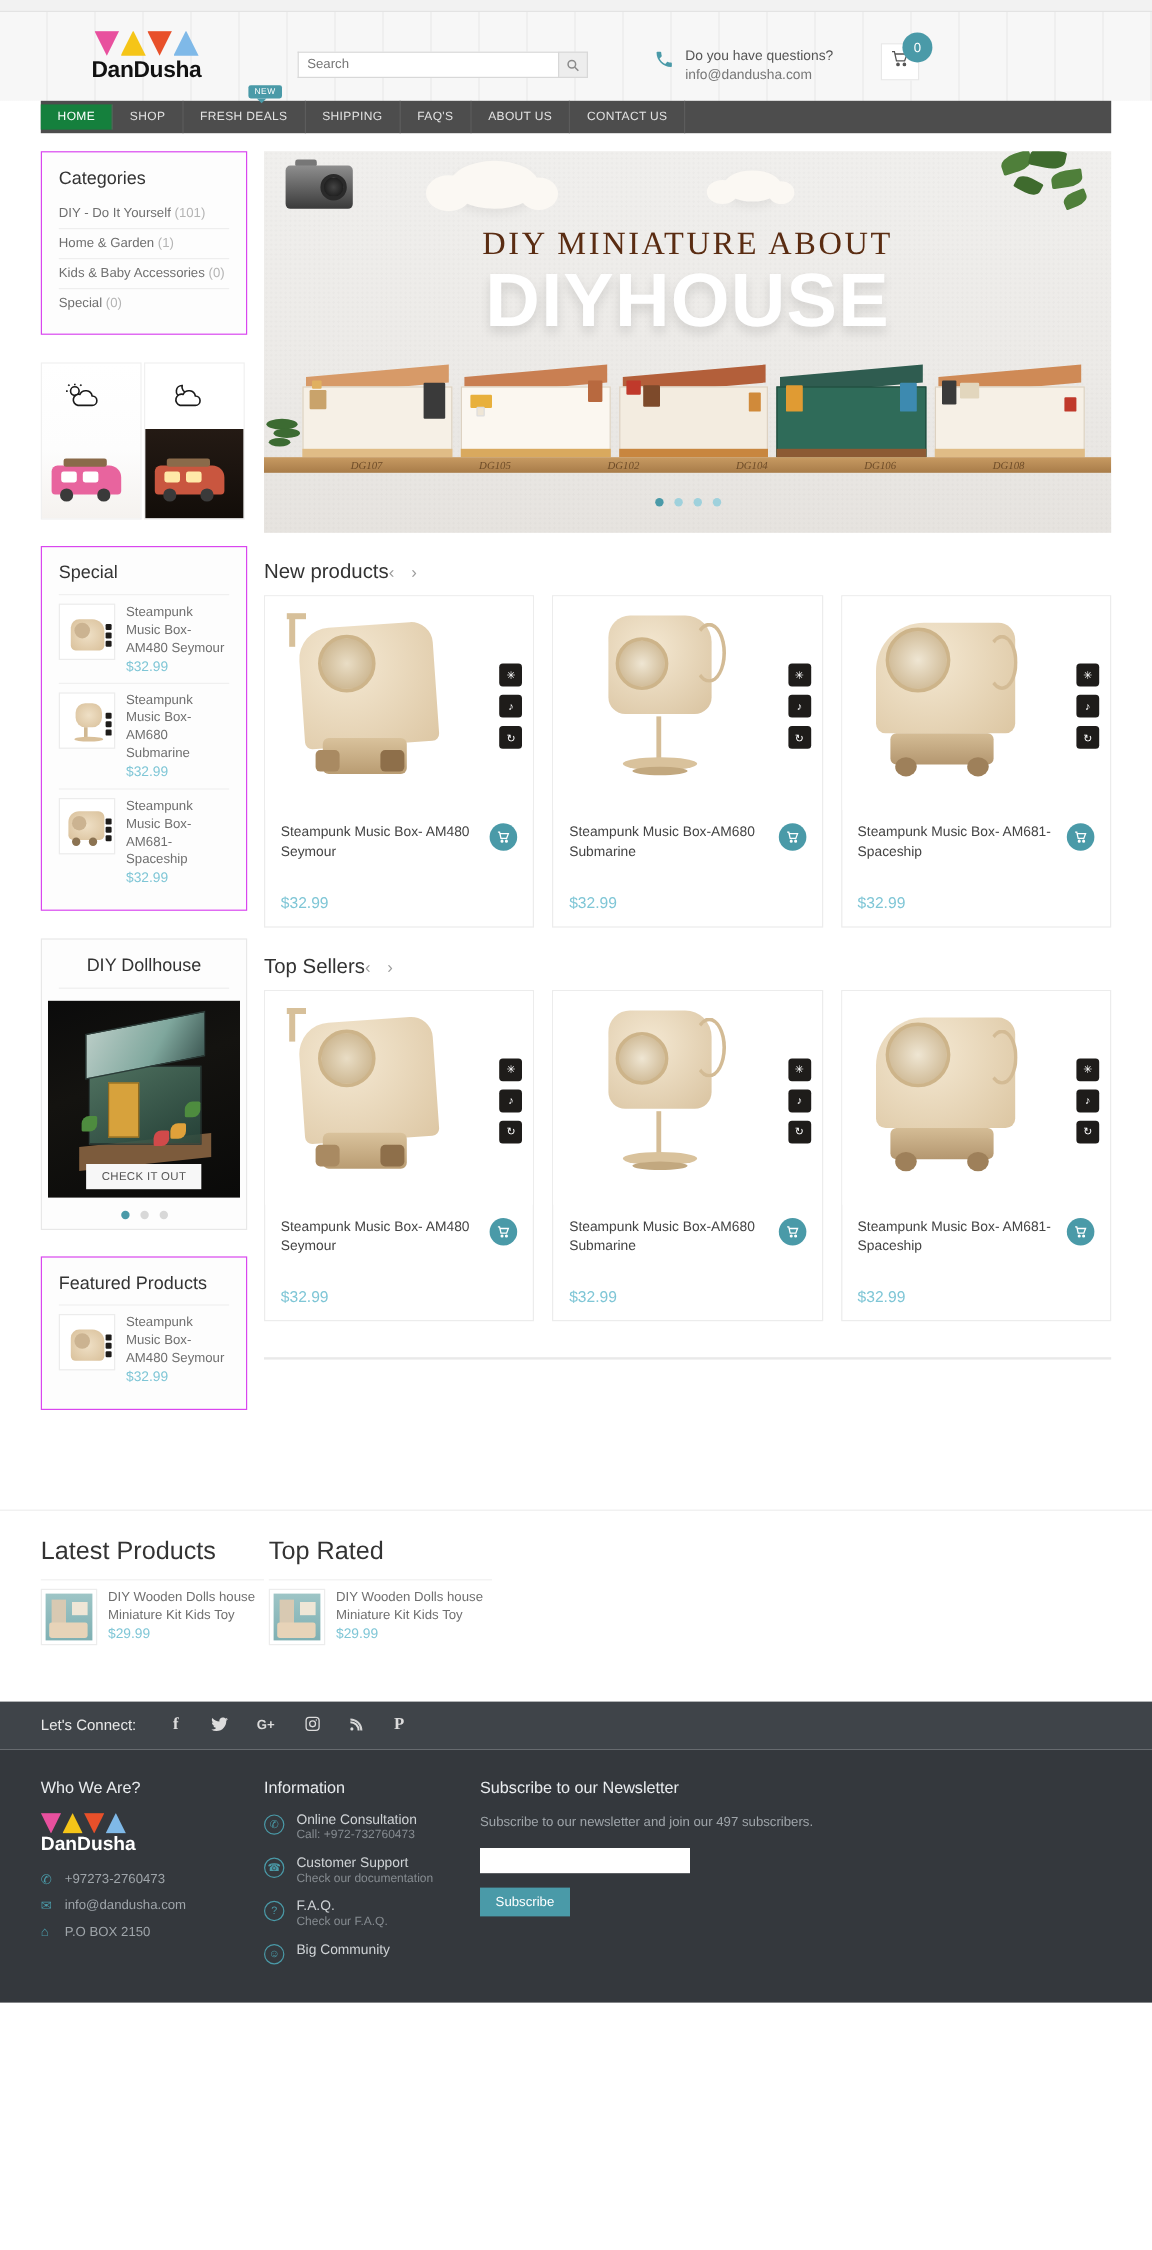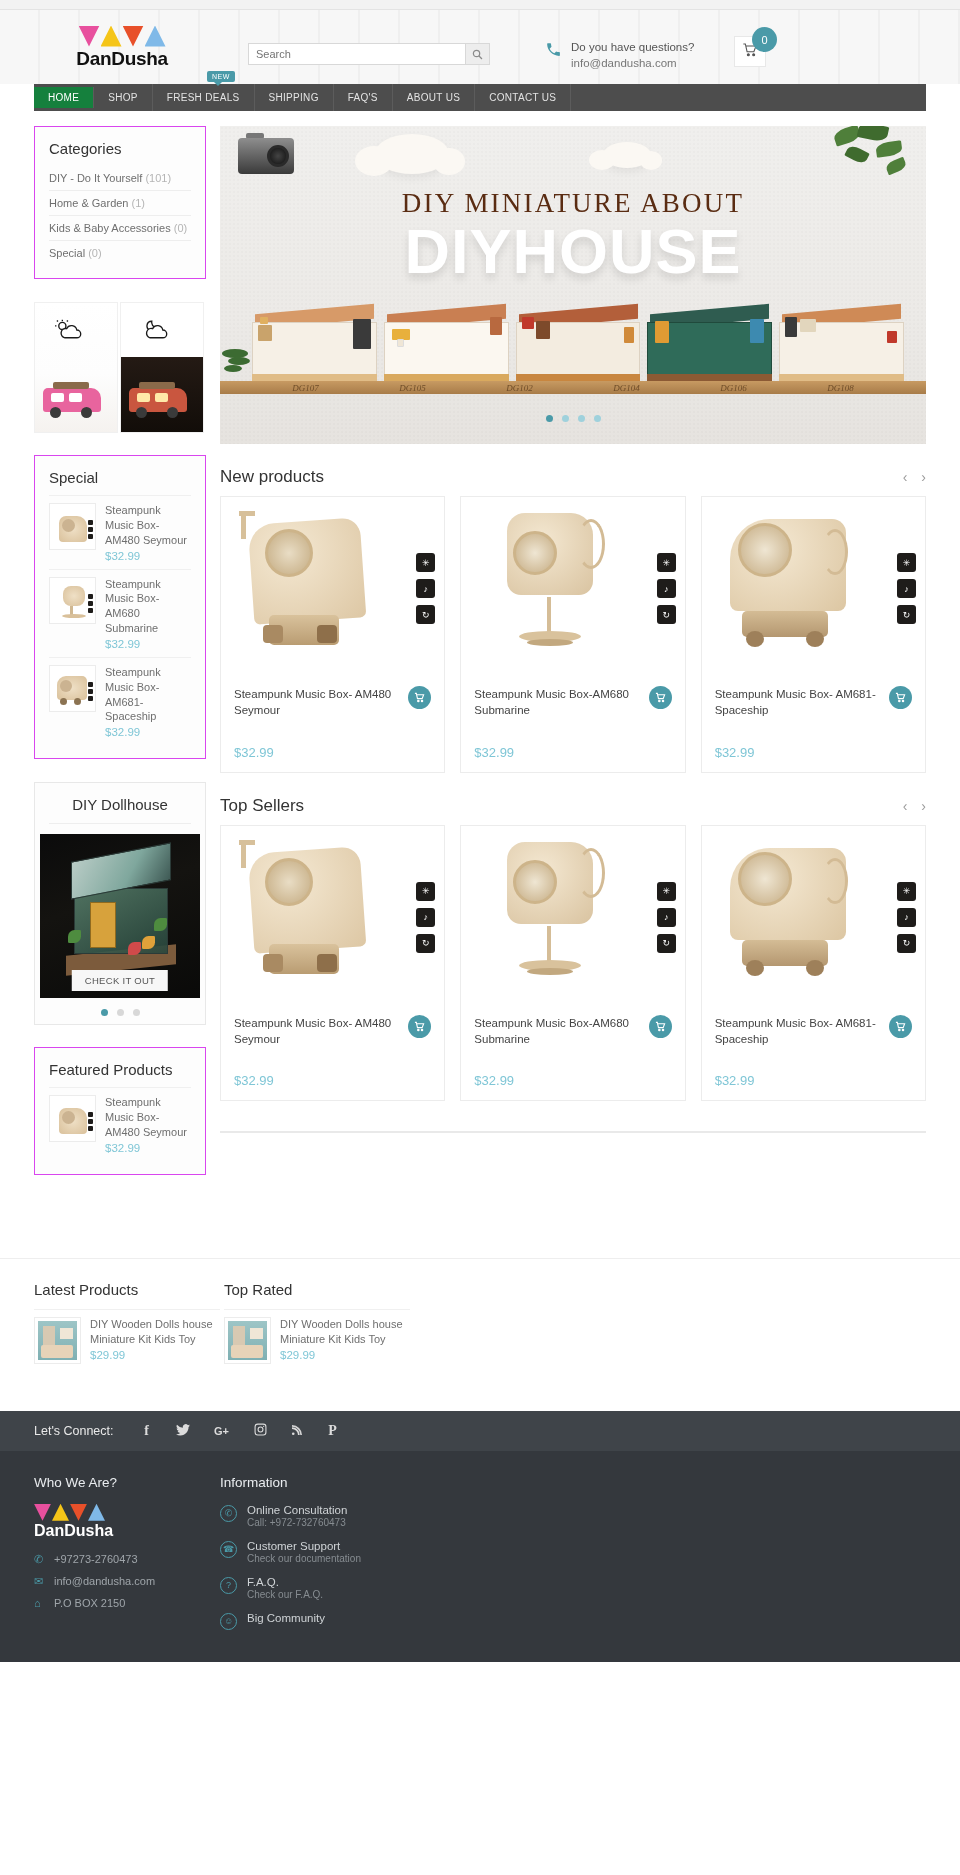--- a/index.html
+++ b/index.html
@@ -160,21 +160,21 @@
   .h-in { position: absolute; top: 4px; left: 4px; right: 4px; bottom: 6px; }
   .h-in span { position: absolute; border-radius: 1px; }
   .h-floor { position: absolute; bottom: 0; left: 0; right: 0; height: 7px; background: #e0bc86; }
   .bonsai { position: absolute; left: 0; bottom: 63px; width: 34px; height: 36px; }
   .bonsai .cp { position: absolute; background: #3c6b32; border-radius: 50%; }
   .banner-dots { position: absolute; left: 0; right: 0; bottom: 22px; display: flex; justify-content: center; gap: 9px; }
   .bdot { width: 7px; height: 7px; border-radius: 50%; background: #9fd1dc; cursor: pointer; }
   .bdot.active { background: #4a9aa8; }
 
   
-  .sec-head { display: flex; align-items: center; justify-content: space-between; margin: 23px 0 9px; }
+  .sec-head { display: flex; align-items: center; margin: 23px 0 9px; }
   .sec-title { font-size: 17px; color: #333; font-weight: normal; }
   .arrows { display: flex; gap: 14px; color: #9c9c9c; font-size: 14px; }
   .arrows span { cursor: pointer; }
 
   .prod-row { display: flex; gap: 15px; }
   .prod-card { flex: 1; border: 1px solid #ececec; background: #fff; position: relative; padding-bottom: 12px; }
   .prod-img { height: 178px; position: relative; background: #fff; overflow: hidden; }
   .badges { position: absolute; right: 9px; top: 56px; display: flex; flex-direction: column; gap: 7px; }
   .badge-ic { width: 19px; height: 19px; background: #1e1c1a; border-radius: 3px; color: #fff;
     display: flex; align-items: center; justify-content: center; font-size: 9px; }
@@ -182,21 +182,21 @@
   .prod-name { font-size: 11.5px; color: #444; line-height: 1.42; }
   .addcart { width: 23px; height: 23px; border-radius: 50%; background: #4a9aa8; color: #fff; flex-shrink: 0;
     display: flex; align-items: center; justify-content: center; font-size: 11px; cursor: pointer; }
   .prod-price { padding: 0 13px; margin-top: 26px; font-size: 13px; color: #7fc6d6; }
 
   .sep { margin: 30px 34px 0; border-top: 2px solid #e9e9e9; }
 
   
   .bottom-lists { display: flex; padding: 0 34px; margin-top: 60px; gap: 0; border-top: 1px solid #eee; padding-top: 22px; }
   .bl-col { width: 186px; margin-right: 4px; }
-  .bl-title { font-size: 15px; color: #333; margin-bottom: 11px; }
+  .bl-title { font-size: 21px; color: #333; margin-bottom: 11px; }
 
   
   .social-bar { margin-top: 40px; background: #3f4449; height: 40px; display: flex; align-items: center; padding: 0 34px; gap: 22px; }
   .social-label { color: #e9e9e9; font-size: 12.5px; margin-right: 4px; }
   .sicon { color: #dcdcdc; font-size: 14px; cursor: pointer; width: 14px; text-align: center; }
 
   
   .footer { background: #34383d; color: #b6bbbf; padding: 24px 34px 20px; display: flex; }
   .f-col1 { width: 186px; }
   .f-col2 { width: 180px; }
@@ -831,14 +831,22 @@
       </div>
       <div class="f-link">
         <span class="lic">☺</span>
         <div>
           <div class="f-link-t">Big Community</div>
           <div class="f-link-s"></div>
         </div>
       </div>
     </div>
 
+    <div class="f-col3">
+      <div class="f-title">Subscribe to our Newsletter</div>
+      <div class="f-news-sub">Subscribe to our newsletter and join our 497 subscribers.</div>
+      <input class="news-input" placeholder="" style="">
+      <div>
+        <button class="subscribe-btn">Subscribe</button>
+      </div>
+    </div>
   </div>
 </div>
 
 </body></html>

